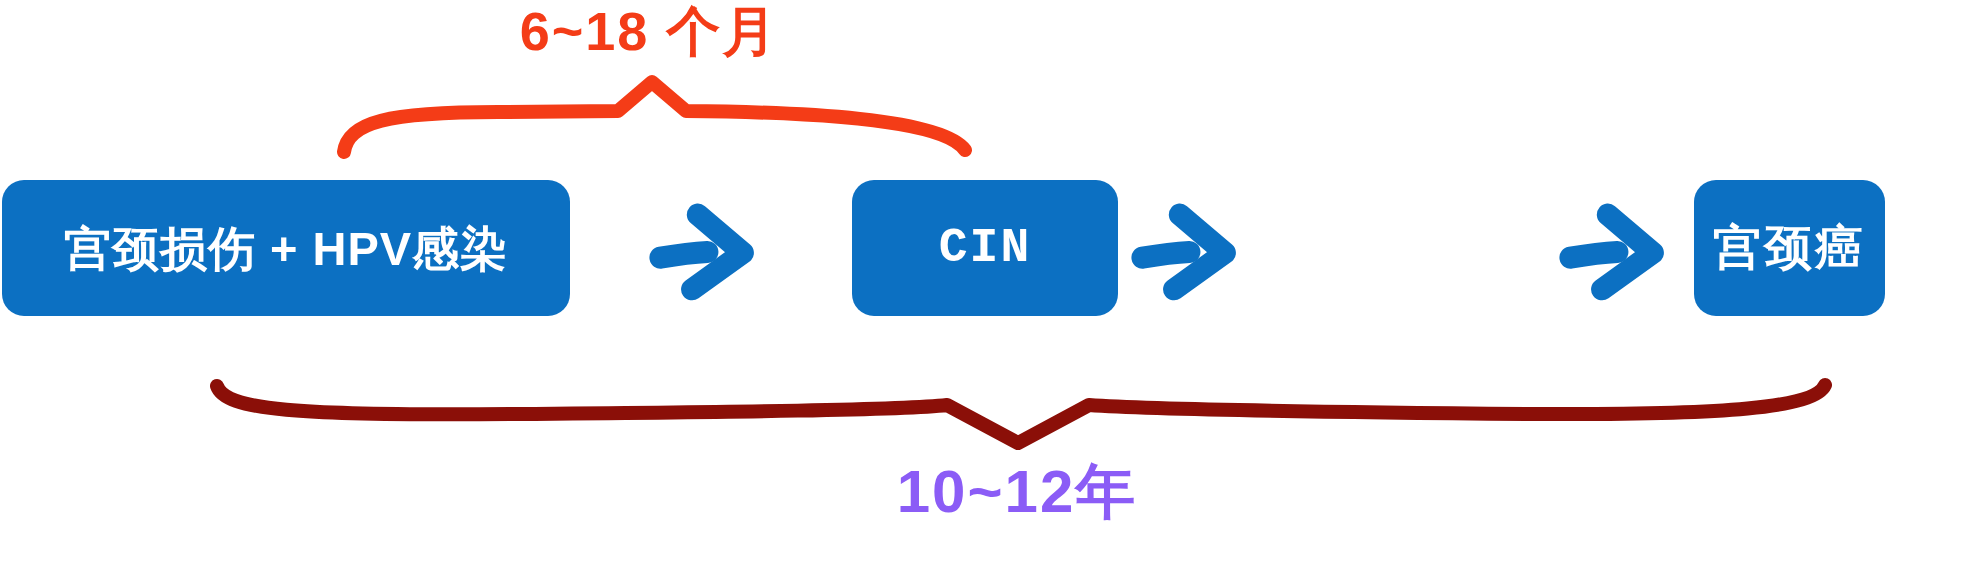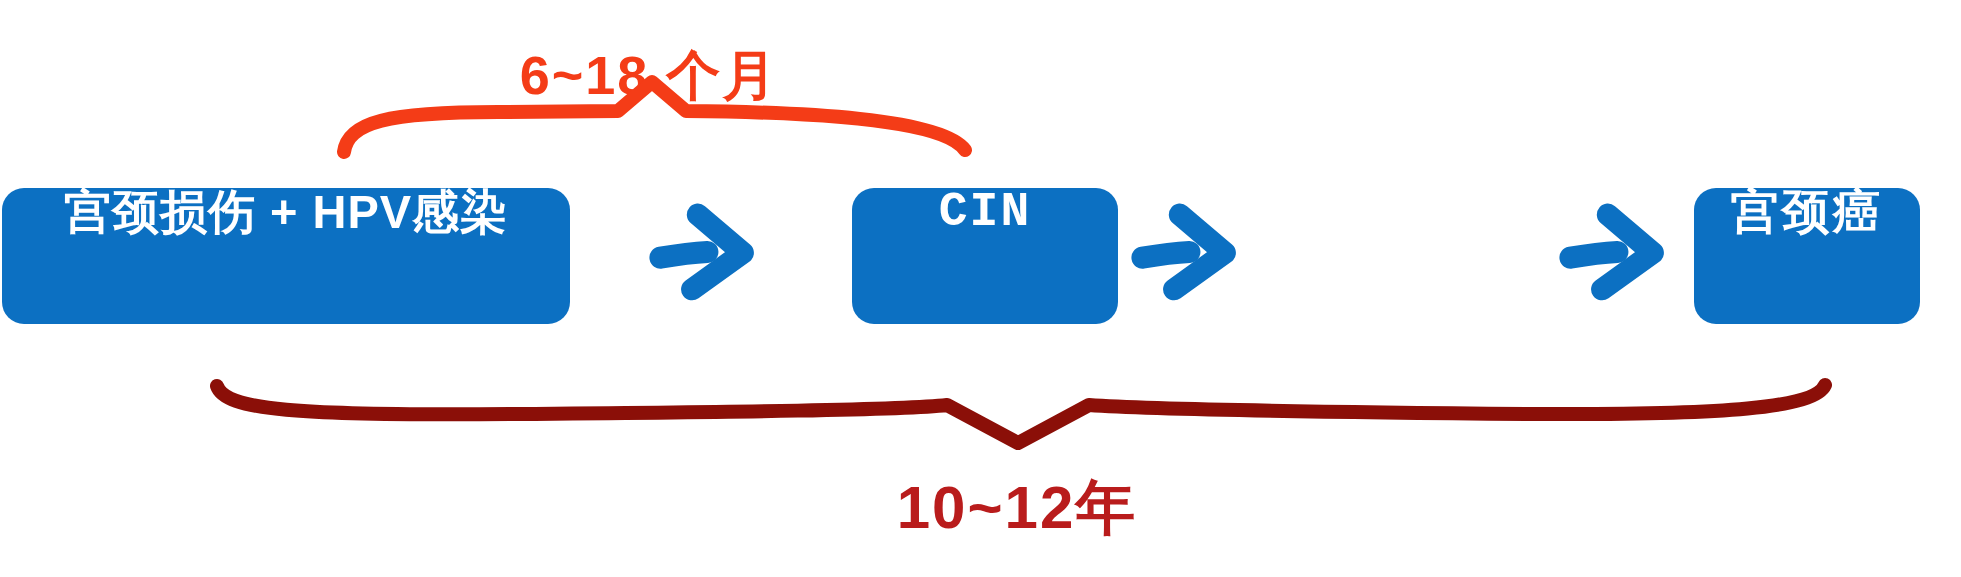--- a/index.html
+++ b/index.html
@@ -10,38 +10,38 @@
   }
   .canvas {
     position: relative;
     width: 1961px;
     height: 577px;
     background: #ffffff;
     overflow: hidden;
   }
   .flow-node {
     position: absolute;
-    top: 188px;
+    top: 180px;
     height: 136px;
     background: #0C70C2;
     border-radius: 22px;
     display: flex;
-    align-items: flex-start;
+    align-items: center;
     justify-content: center;
   }
   .flow-node .node-label {
     color: #ffffff;
     font-weight: bold;
     white-space: nowrap;
     line-height: 1;
   }
   #node-0 { left: 2px;    width: 568px; }
   #node-1 { left: 852px;  width: 266px; }
   #node-2 { left: 1269px; width: 267px; }
-  #node-3 { left: 1694px; width: 226px; }
+  #node-3 { left: 1694px; width: 191px; }
   #node-0 .node-label { font-size: 47px; letter-spacing: 1px; }
   #node-1 .node-label { font-size: 48px; letter-spacing: 2px; font-family: Liberation Mono, monospace; }
   #node-2 .node-label { font-size: 48px; letter-spacing: 3px; }
   #node-3 .node-label { font-size: 48px; letter-spacing: 3px; }
 
   .flow-arrow {
     position: absolute;
     top: 198px;
     width: 115px;
     height: 106px;
@@ -57,28 +57,27 @@
     text-align: center;
     line-height: 1;
   }
   #top-duration-label {
     left: 498px;
     top: 4px;
     width: 302px;
     font-size: 54px;
     color: #F43C17;
     letter-spacing: 2px;
-    margin-top: 44px;
   }
   #bottom-duration-label {
     left: 812px;
-    top: 478px;
+    top: 462px;
     width: 410px;
     font-size: 60px;
-    color: #b91c1c;
+    color: #8b5cf6;
     letter-spacing: 2px;
   }
   .brace-svg {
     position: absolute;
   }
   #top-brace    { left: 330px; top: 70px;  width: 650px;  height: 95px; }
   #bottom-brace { left: 205px; top: 372px; width: 1630px; height: 84px; }
 </style>
 </head>
 <body>

